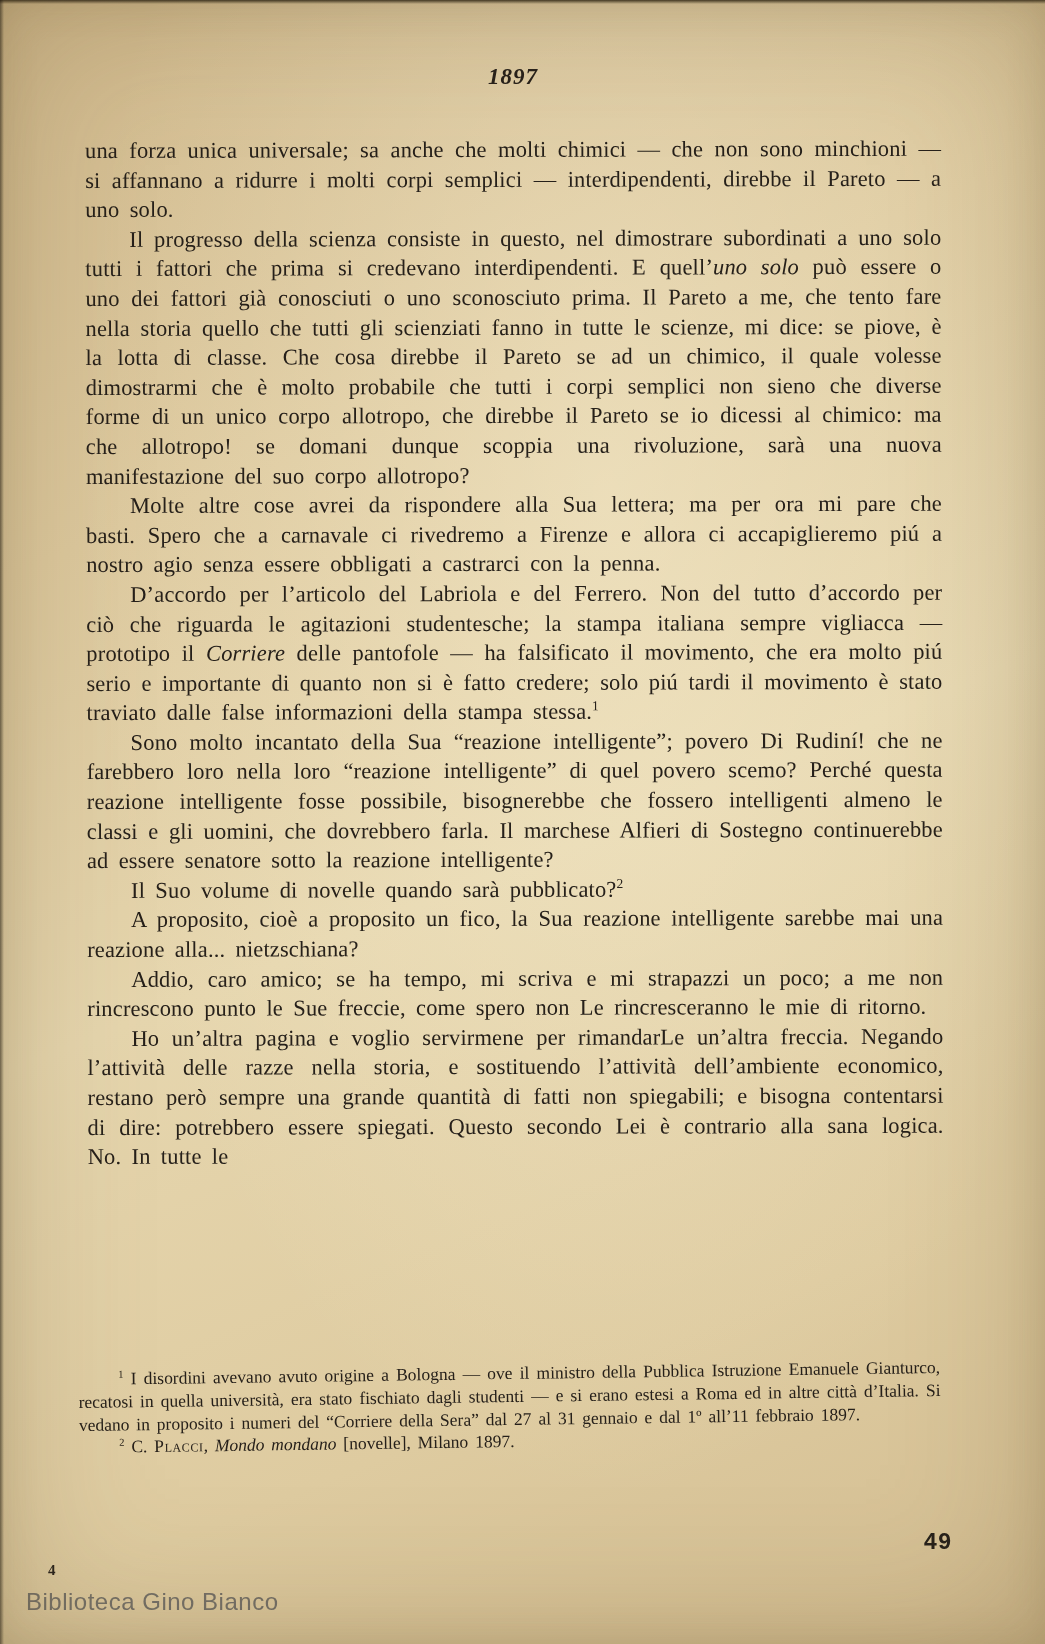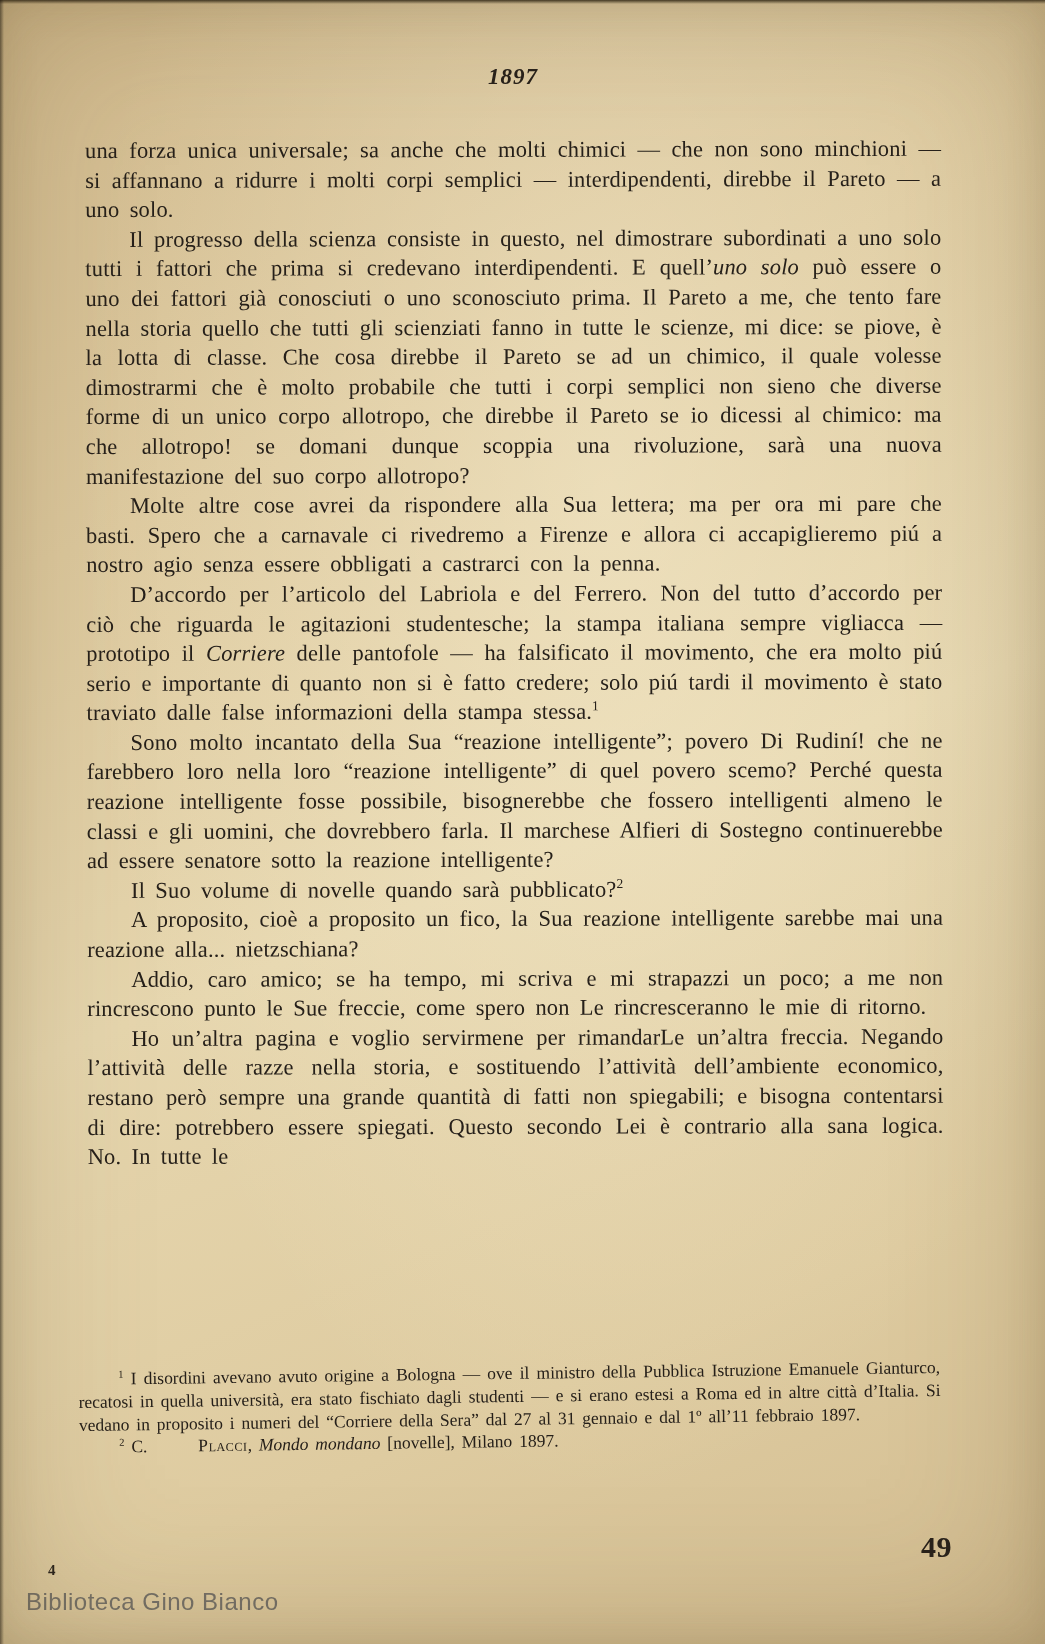--- a/index.html
+++ b/index.html
@@ -42,24 +42,24 @@
   .body-text p { margin: 0; text-indent: 44px; }
   .body-text p.no-indent { text-indent: 0; }
   .footnotes {
     position: absolute; left: 78px; top: 1356px; width: 862px;
     font-size: 17.5px; line-height: 22.8px;
     text-align: justify; word-spacing: 2.5px;
     transform: rotate(-0.8deg); transform-origin: right top;
   }
   .footnotes p { margin: 0; text-indent: 40px; }
   sup { font-size: .6em; line-height: 0; vertical-align: super; }
-  .sc { font-variant: small-caps; letter-spacing: .6px; margin-left: 44px; }
+  .sc { font-variant: small-caps; letter-spacing: .6px; }
   .page-number {
     position: absolute; right: 93px; top: 1530px;
-    font-size: 30px; font-weight: bold; letter-spacing: .5px;
+    font-size: 23px; font-weight: bold; letter-spacing: .5px; font-family: Liberation Mono, monospace;
   }
   .signature-number {
     position: absolute; left: 48px; top: 1562px;
     font-size: 15px; font-weight: bold;
   }
   .watermark {
     position: absolute; left: 26px; top: 1588px;
     font-family: "Liberation Sans", "DejaVu Sans", sans-serif;
     font-size: 24px; color: rgba(92,92,92,.82); letter-spacing: .5px;
   }

